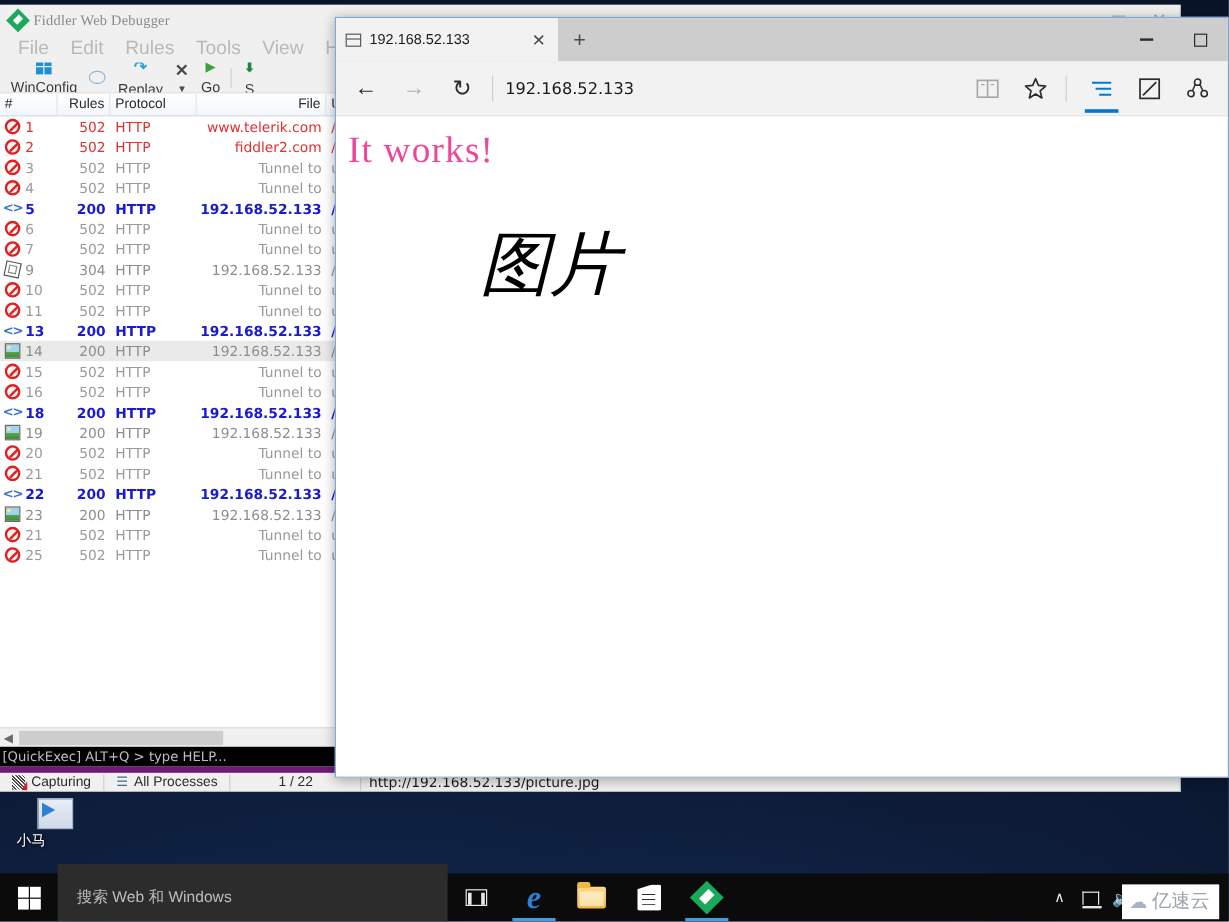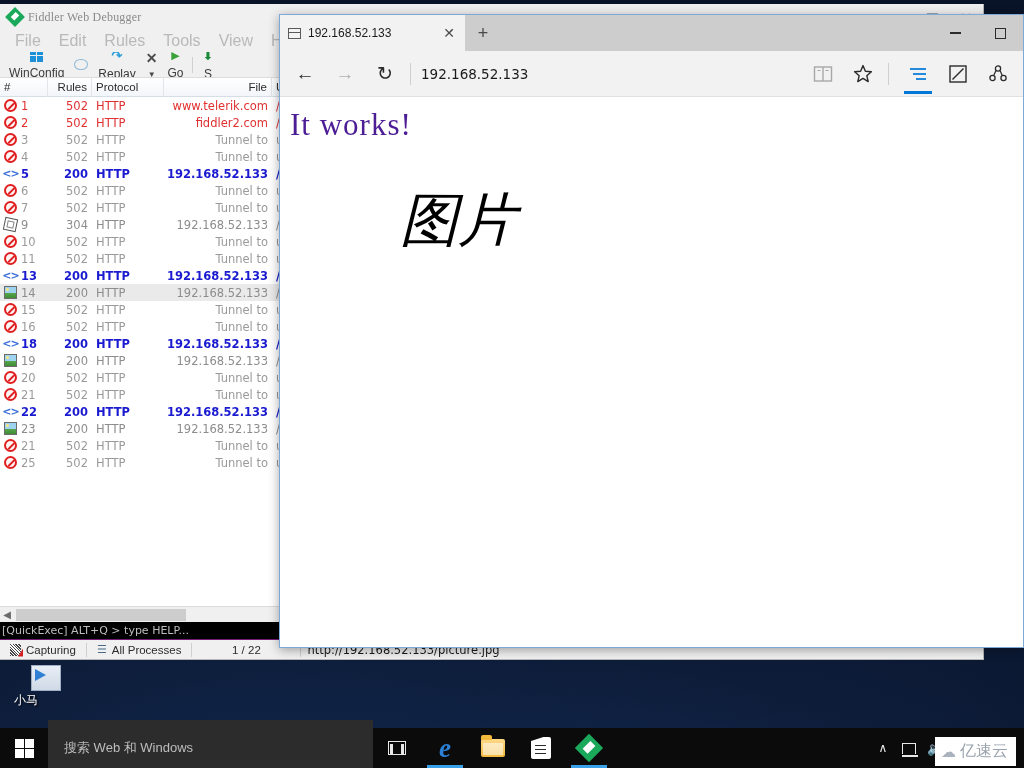--- a/index.html
+++ b/index.html
@@ -214,21 +214,21 @@
   }
 
   #quickexec {
     height: 17px; background: #000; color: #bdbdbd;
     font-size: 11px; display: flex; align-items: center;
     padding-left: 2px;
     font-family: "DejaVu Sans", sans-serif;
   }
   #fiddler-status {
     height: 20px; background: #f0f0f0;
-    border-top: 1px solid #701a75;
+    border-top: 5px solid #701a75;
     display: flex; align-items: center;
     font-size: 11.5px; color: #2b2b2b;
   }
   #fiddler-status .seg { padding: 0 10px; display: flex; align-items: center; gap: 5px; height: 20px;}
   #fiddler-status .sep { width: 1px; height: 14px; background: #cfcfcf; }
   .cap-icon { width: 11px; height: 12px; background: repeating-linear-gradient(45deg,#4a4a4a 0 1px,#fff 1px 2px); position: relative;}
   .cap-icon:after { content:""; position:absolute; right:-2px; bottom:-1px; width:5px;height:8px;background:#d02020;clip-path: polygon(0 100%,100% 0,100% 100%);}
   .proc-icon { color:#4a6a8a; font-size: 11px; }
 
   #fiddler-status .url-strip {
@@ -308,21 +308,21 @@
     height: 2.5px; background: #0078d7;
   }
   #edge-toolbar .tool.dim { color: #a8a8a8; }
 
   #edge-content {
     flex: 1; background: #fff; overflow: hidden;
     position: relative;
   }
   #page-heading {
     font-family: "Liberation Serif", serif;
-    font-size: 31px; color: #4c1d95;
+    font-size: 31px; color: #ec4899;
     padding: 10px 0 0 10px;
     letter-spacing: 1px;
   }
   #page-img-text {
     font-family: "DejaVu Sans", sans-serif;
     font-size: 58px; color: #000;
     padding: 48px 0 0 120px;
     line-height: 1;
     font-style: italic;
   }

